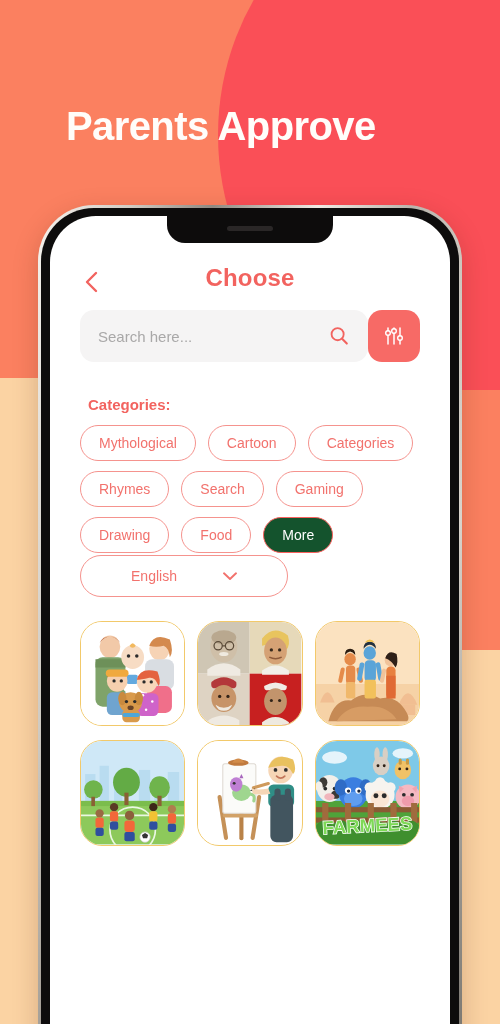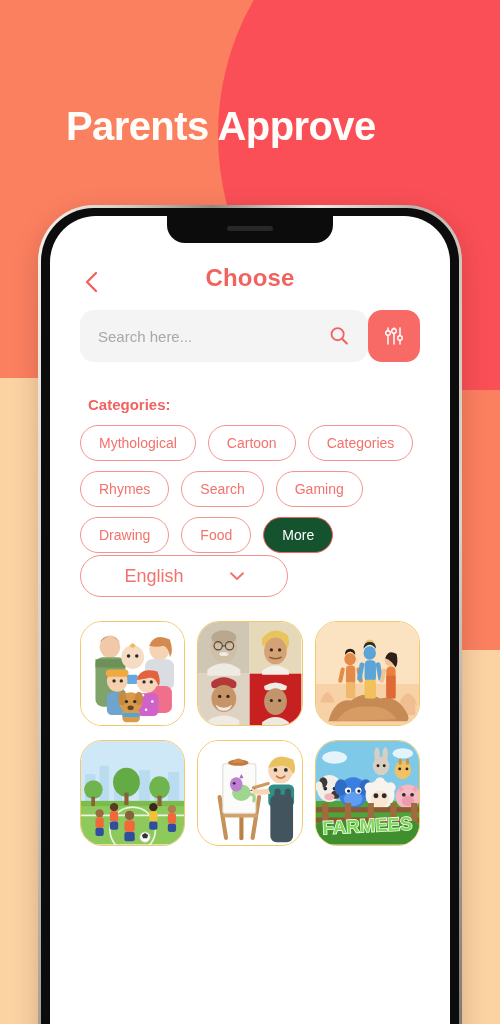--- a/index.html
+++ b/index.html
@@ -136,21 +136,21 @@
   }
   .chip.active { background:#14532d; border-color:#f9615e; color:#fff; }
 
   .lang-select {
     margin-top:2px;
     width:208px; height:42px;
     border:1px solid #f5938e; border-radius:22px;
     display:flex; align-items:center; justify-content:center;
     gap:46px; cursor:pointer; background:#fff;
   }
-  .lang-select .lbl { color:#f2726d; font-size:18px; }
+  .lang-select .lbl { color:#f2726d; font-size:14px; }
   .chev { width:14px; height:9px; }
 
   
   .grid {
     margin-top:24px;
     display:grid; grid-template-columns:repeat(3,1fr); gap:14px 12px;
   }
   .tile {
     position:relative;
     aspect-ratio:1/1;

